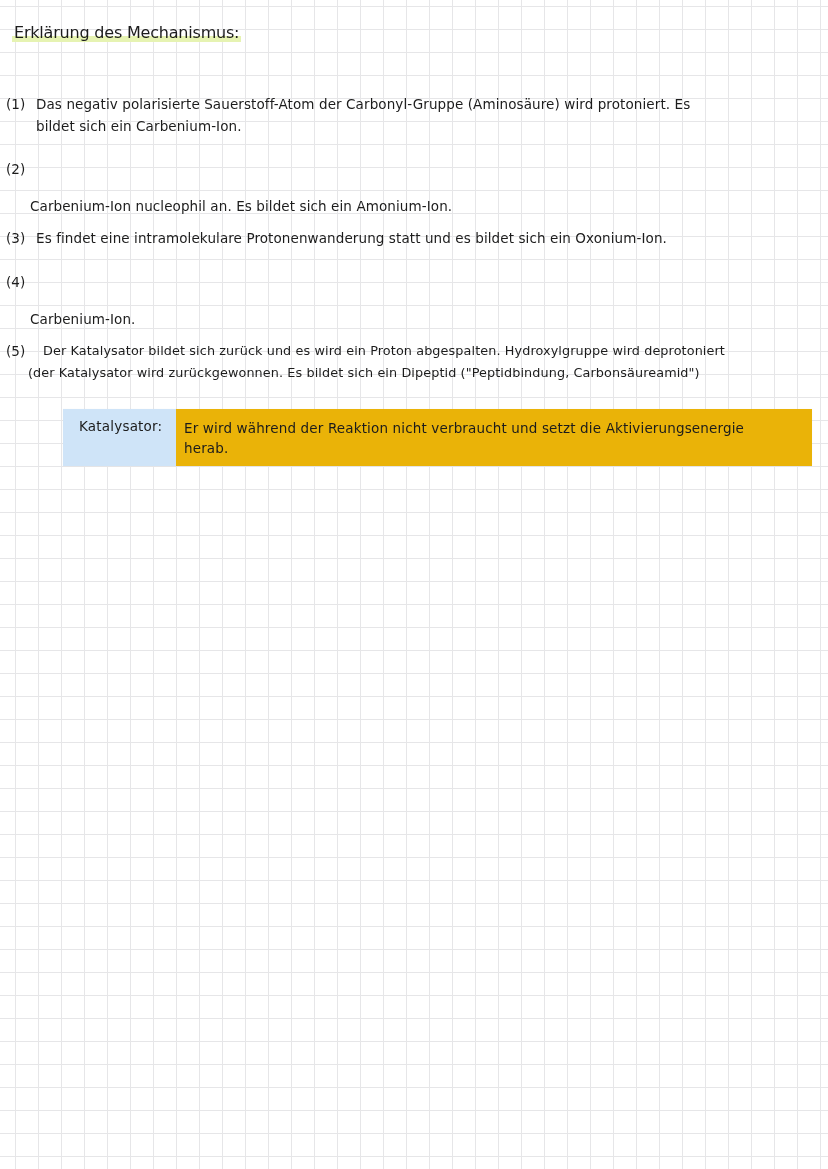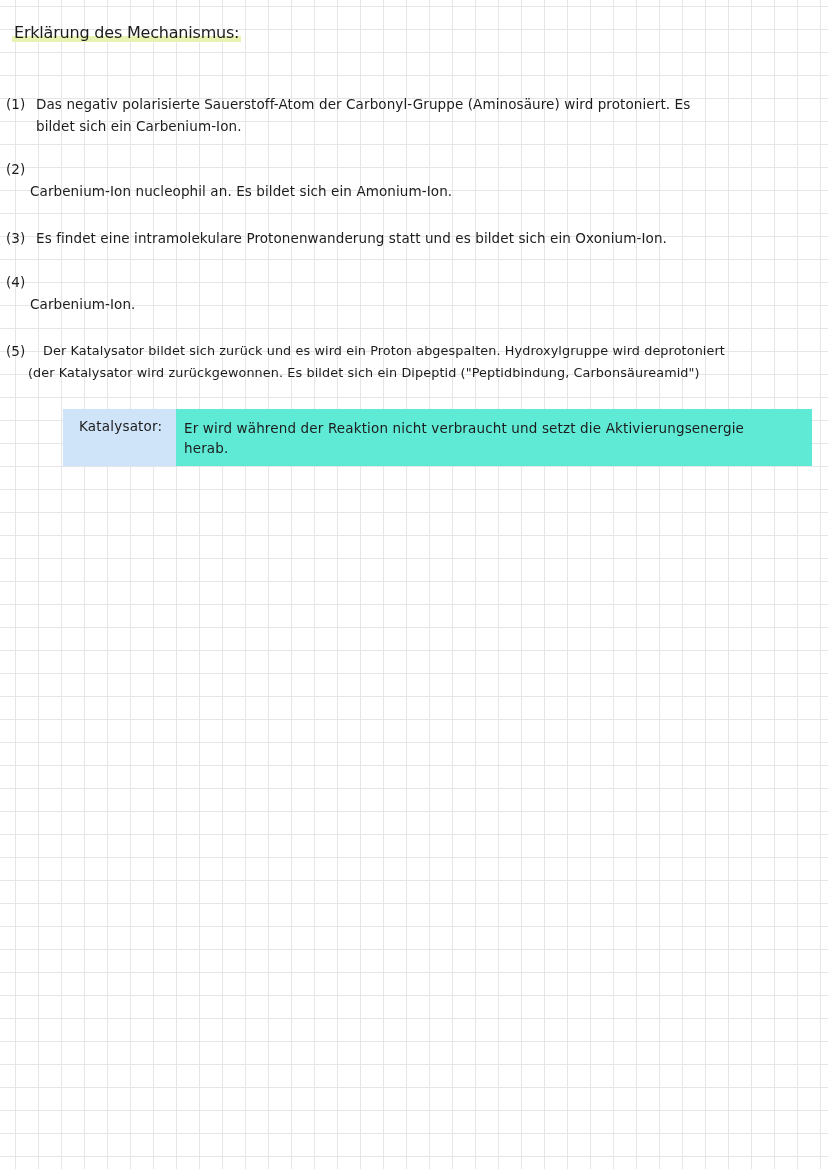--- a/index.html
+++ b/index.html
@@ -48,30 +48,30 @@
   .item .cont {
     padding-left: 30px;
     white-space: nowrap;
   }
   #item1 { top: 93px; }
   #item2 { top: 158px; }
   #item3 { top: 227px; }
   #item4 { top: 271px; }
   #item5 { top: 340px; }
   #item5 .cont { padding-left: 22px; }
-  #item2 .cont, #item4 .cont { padding-left: 24px; }
+  #item2 .cont, #item4 .cont { padding-left: 24px; margin-top: 15px; }
 
   .callout {
     position: absolute;
     left: 63px;
     top: 409px;
     width: 749px;
     height: 57px;
     display: flex;
-    background: #5eead4;
+    background: #eab308;
     box-shadow: 0 0 1px rgba(0,0,0,0.05);
   }
   .callout .label {
     width: 113px;
     background: #cfe4f8;
     font-size: 13.5px;
     padding: 9px 0 0 16px;
     box-sizing: border-box;
     letter-spacing: 0.2px;
   }

